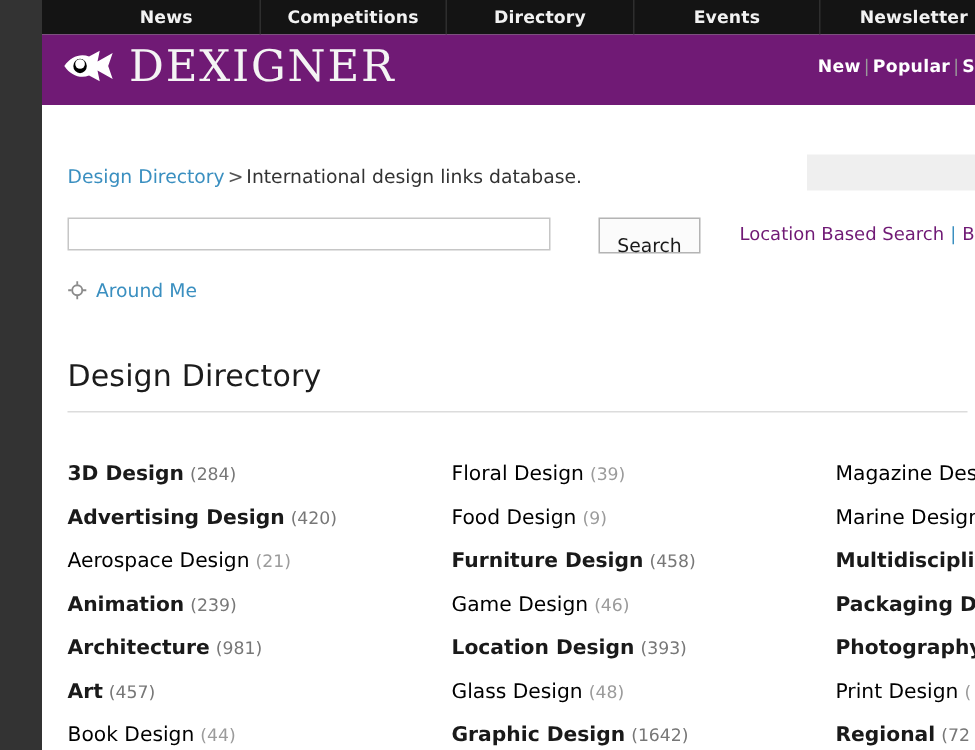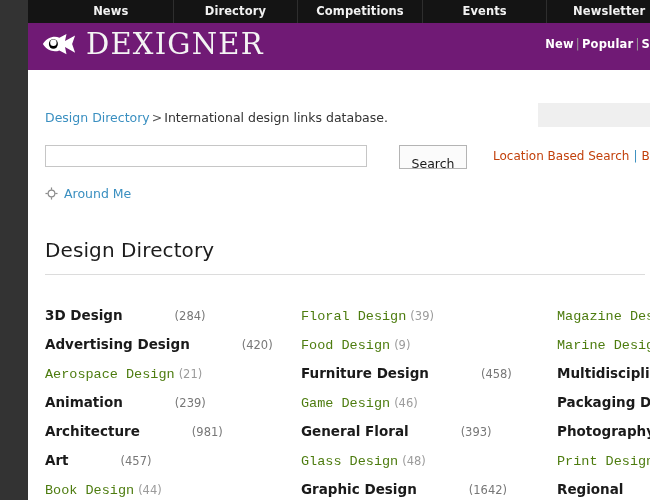--- a/index.html
+++ b/index.html
@@ -193,21 +193,21 @@
     padding: 10px;
   }
   .search-links {
     position: absolute;
     left: 448px;
     top: 4px;
     font-size: 12px;
     white-space: nowrap;
   }
   .search-links a {
-    color: #c2410c;
+    color: #701a75;
     text-decoration: none;
     cursor: pointer;
   }
   .search-links .sep { color: #3a8fc0; padding: 0 4px; }
 
   .around-me {
     position: absolute;
     left: 17px;
     top: 116px;
     display: flex;
@@ -264,42 +264,41 @@
   }
   .dir-entry .name {
     font-size: 13.5px;
   }
   .dir-entry.strong .name {
     font-weight: bold;
     color: #1a1a1a;
   }
   .dir-entry.muted .name {
     font-weight: normal;
-    color: #4d7c0f;
-    font-family: Liberation Mono, monospace;
+    color: #000000;
   }
   .dir-entry .count {
     font-size: 11.5px;
     padding-left: 4px;
   }
-  .dir-entry.strong .count { color: #777777; font-weight: normal; margin-left: 48px; }
+  .dir-entry.strong .count { color: #777777; font-weight: normal; }
   .dir-entry.muted .count { color: #9b9b9b; }
 </style>
 </head>
 <body>
 
 <div id="page">
 
   <div class="left-rail"></div>
 
   <div class="topnav">
     <div class="topnav-spacer"></div>
     <div class="topnav-item">News</div>
+    <div class="topnav-item">Competitions</div>
     <div class="topnav-item">Directory</div>
-    <div class="topnav-item">Competitions</div>
     <div class="topnav-item">Events</div>
     <div class="topnav-item">Newsletter</div>
   </div>
 
   <div class="header">
     <div class="logo-wrap">
       <svg class="fish-icon" viewBox="0 0 48 30">
         <path d="M2.5 15 C8 6.5, 17 3.5, 24.5 6.5 L34 1.5 L32 11 L45.5 3.5 L41.5 15 L45.5 26.5 L32 19 L34 28.5 L24.5 23.5 C17 26.5, 8 23.5, 2.5 15 Z" fill="#ffffff"></path>
         <ellipse cx="16.5" cy="15" rx="6" ry="6.4" fill="#000000"></ellipse>
         <circle cx="16.5" cy="13.2" r="4.3" fill="#ffffff"></circle>
@@ -351,21 +350,21 @@
         <div class="dir-entry strong"><span class="name">Architecture</span><span class="count">(981)</span></div>
         <div class="dir-entry strong"><span class="name">Art</span><span class="count">(457)</span></div>
         <div class="dir-entry muted"><span class="name">Book Design</span><span class="count">(44)</span></div>
       </div>
 
       <div class="dir-col">
         <div class="dir-entry muted"><span class="name">Floral Design</span><span class="count">(39)</span></div>
         <div class="dir-entry muted"><span class="name">Food Design</span><span class="count">(9)</span></div>
         <div class="dir-entry strong"><span class="name">Furniture Design</span><span class="count">(458)</span></div>
         <div class="dir-entry muted"><span class="name">Game Design</span><span class="count">(46)</span></div>
-        <div class="dir-entry strong"><span class="name">General Floral</span><span class="count">(393)</span></div>
+        <div class="dir-entry strong"><span class="name">Location Design</span><span class="count">(393)</span></div>
         <div class="dir-entry muted"><span class="name">Glass Design</span><span class="count">(48)</span></div>
         <div class="dir-entry strong"><span class="name">Graphic Design</span><span class="count">(1642)</span></div>
       </div>
 
       <div class="dir-col">
         <div class="dir-entry muted"><span class="name">Magazine Design</span></div>
         <div class="dir-entry muted"><span class="name">Marine Design</span></div>
         <div class="dir-entry strong"><span class="name">Multidisciplinary Design</span></div>
         <div class="dir-entry strong"><span class="name">Packaging Design</span></div>
         <div class="dir-entry strong"><span class="name">Photography</span></div>

